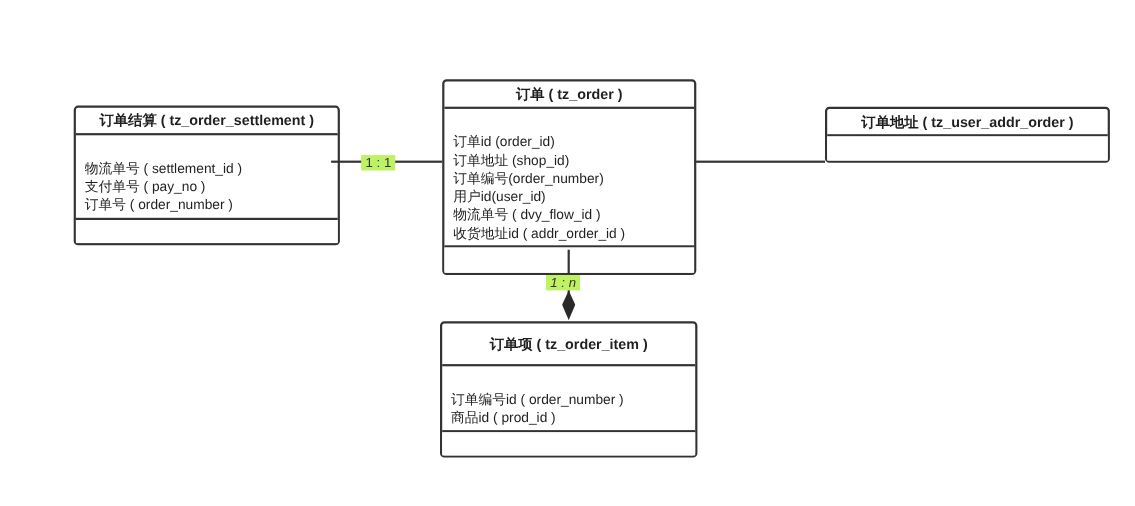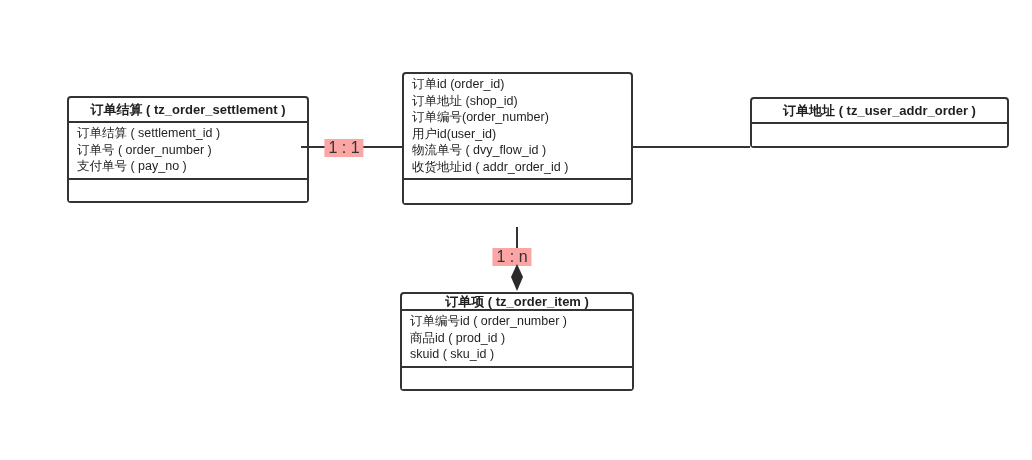--- a/index.html
+++ b/index.html
@@ -26,20 +26,21 @@
     justify-content: center;
     font-size: 13px;
     font-weight: bold;
     color: #1f1f1f;
     border-bottom: 2px solid #333333;
     white-space: nowrap;
   }
   .entity-fields {
     border-bottom: 2px solid #333333;
     padding: 2px 8px 3px 8px;
+    margin-top: 20px;
   }
   .field {
     font-size: 12.5px;
     line-height: 16.5px;
     color: #1f1f1f;
     white-space: nowrap;
   }
   .entity-footer { background: #ffffff; }
 
   
@@ -49,65 +50,66 @@
 
   .e-order { left: 402px; top: 72px;  width: 231px; }
   .e-order .entity-title { height: 25px; }
   .e-order .entity-footer { height: 23px; }
 
   .e-addr { left: 750px; top: 97px; width: 259px; }
   .e-addr .entity-title { height: 25px; }
   .e-addr .entity-footer { height: 22px; }
 
   .e-item { left: 400px; top: 292px; width: 234px; }
-  .e-item .entity-title { height: 17px; }
+  .e-item .entity-title { height: 39px; }
   .e-item .entity-footer { height: 21px; }
 
   
   .connector { position: absolute; background: #333333; }
   .conn-settlement-order { left: 301px; top: 146px; width: 101px; height: 2px; }
   .conn-order-addr      { left: 631px; top: 146px; width: 119px; height: 2px; }
   .conn-order-item      { left: 516px; top: 227px; width: 2px;  height: 43px; }
 
   .rel-label {
     position: absolute;
     transform: translate(-50%, -50%);
-    background: #fca5a5;
+    background: #bef264;
     padding: 0 4px;
-    font-size: 16px;
+    font-size: 12px;
     color: #333333;
     white-space: nowrap;
   }
   .label-1-1 { left: 344px; top: 148px; }
-  .label-1-n { left: 512px; top: 257px; }
+  .label-1-n { left: 512px; top: 257px; font-style: italic; }
 
   .diamond-arrow {
     position: absolute;
     left: 511px;
     top: 264px;
     width: 12px;
     height: 27px;
   }
 </style>
 </head>
 <body>
 
 <div class="canvas">
 
   <div class="entity e-settlement">
     <div class="entity-title">订单结算 ( tz_order_settlement )</div>
     <div class="entity-fields">
-      <div class="field">订单结算 ( settlement_id )</div>
+      <div class="field">物流单号 ( settlement_id )</div>
+      <div class="field">支付单号 ( pay_no )</div>
       <div class="field">订单号 ( order_number )</div>
-      <div class="field">支付单号 ( pay_no )</div>
     </div>
     <div class="entity-footer"></div>
   </div>
 
   <div class="entity e-order">
+    <div class="entity-title">订单 ( tz_order )</div>
     <div class="entity-fields">
       <div class="field">订单id (order_id)</div>
       <div class="field">订单地址 (shop_id)</div>
       <div class="field">订单编号(order_number)</div>
       <div class="field">用户id(user_id)</div>
       <div class="field">物流单号 ( dvy_flow_id )</div>
       <div class="field">收货地址id ( addr_order_id )</div>
     </div>
     <div class="entity-footer"></div>
   </div>
@@ -115,21 +117,20 @@
   <div class="entity e-addr">
     <div class="entity-title">订单地址 ( tz_user_addr_order )</div>
     <div class="entity-footer"></div>
   </div>
 
   <div class="entity e-item">
     <div class="entity-title">订单项 ( tz_order_item )</div>
     <div class="entity-fields">
       <div class="field">订单编号id ( order_number )</div>
       <div class="field">商品id ( prod_id )</div>
-      <div class="field">skuid ( sku_id )</div>
     </div>
     <div class="entity-footer"></div>
   </div>
 
   <div class="connector conn-settlement-order"></div>
   <div class="connector conn-order-addr"></div>
   <div class="connector conn-order-item"></div>
 
   <span class="rel-label label-1-1">1 : 1</span>
   <span class="rel-label label-1-n">1 : n</span>

